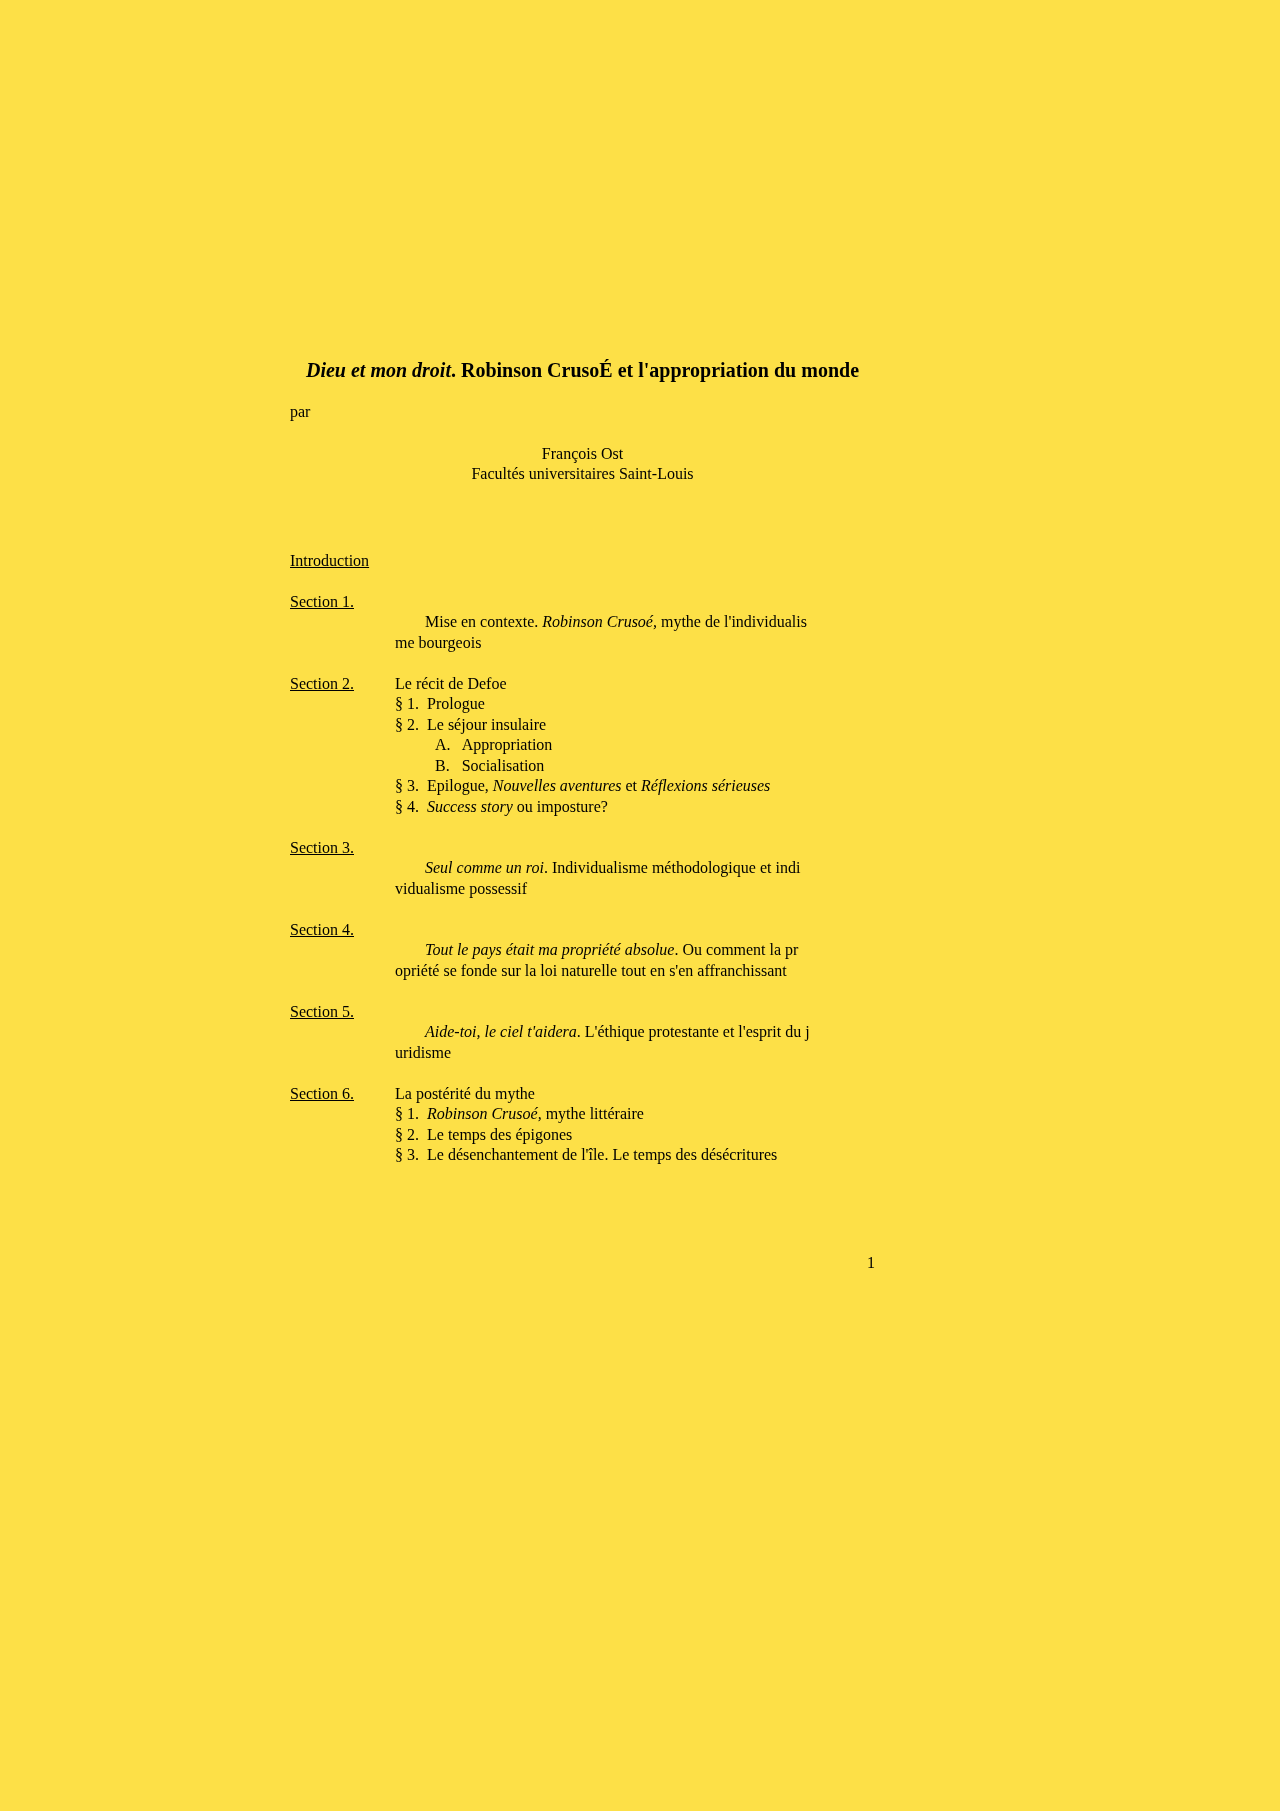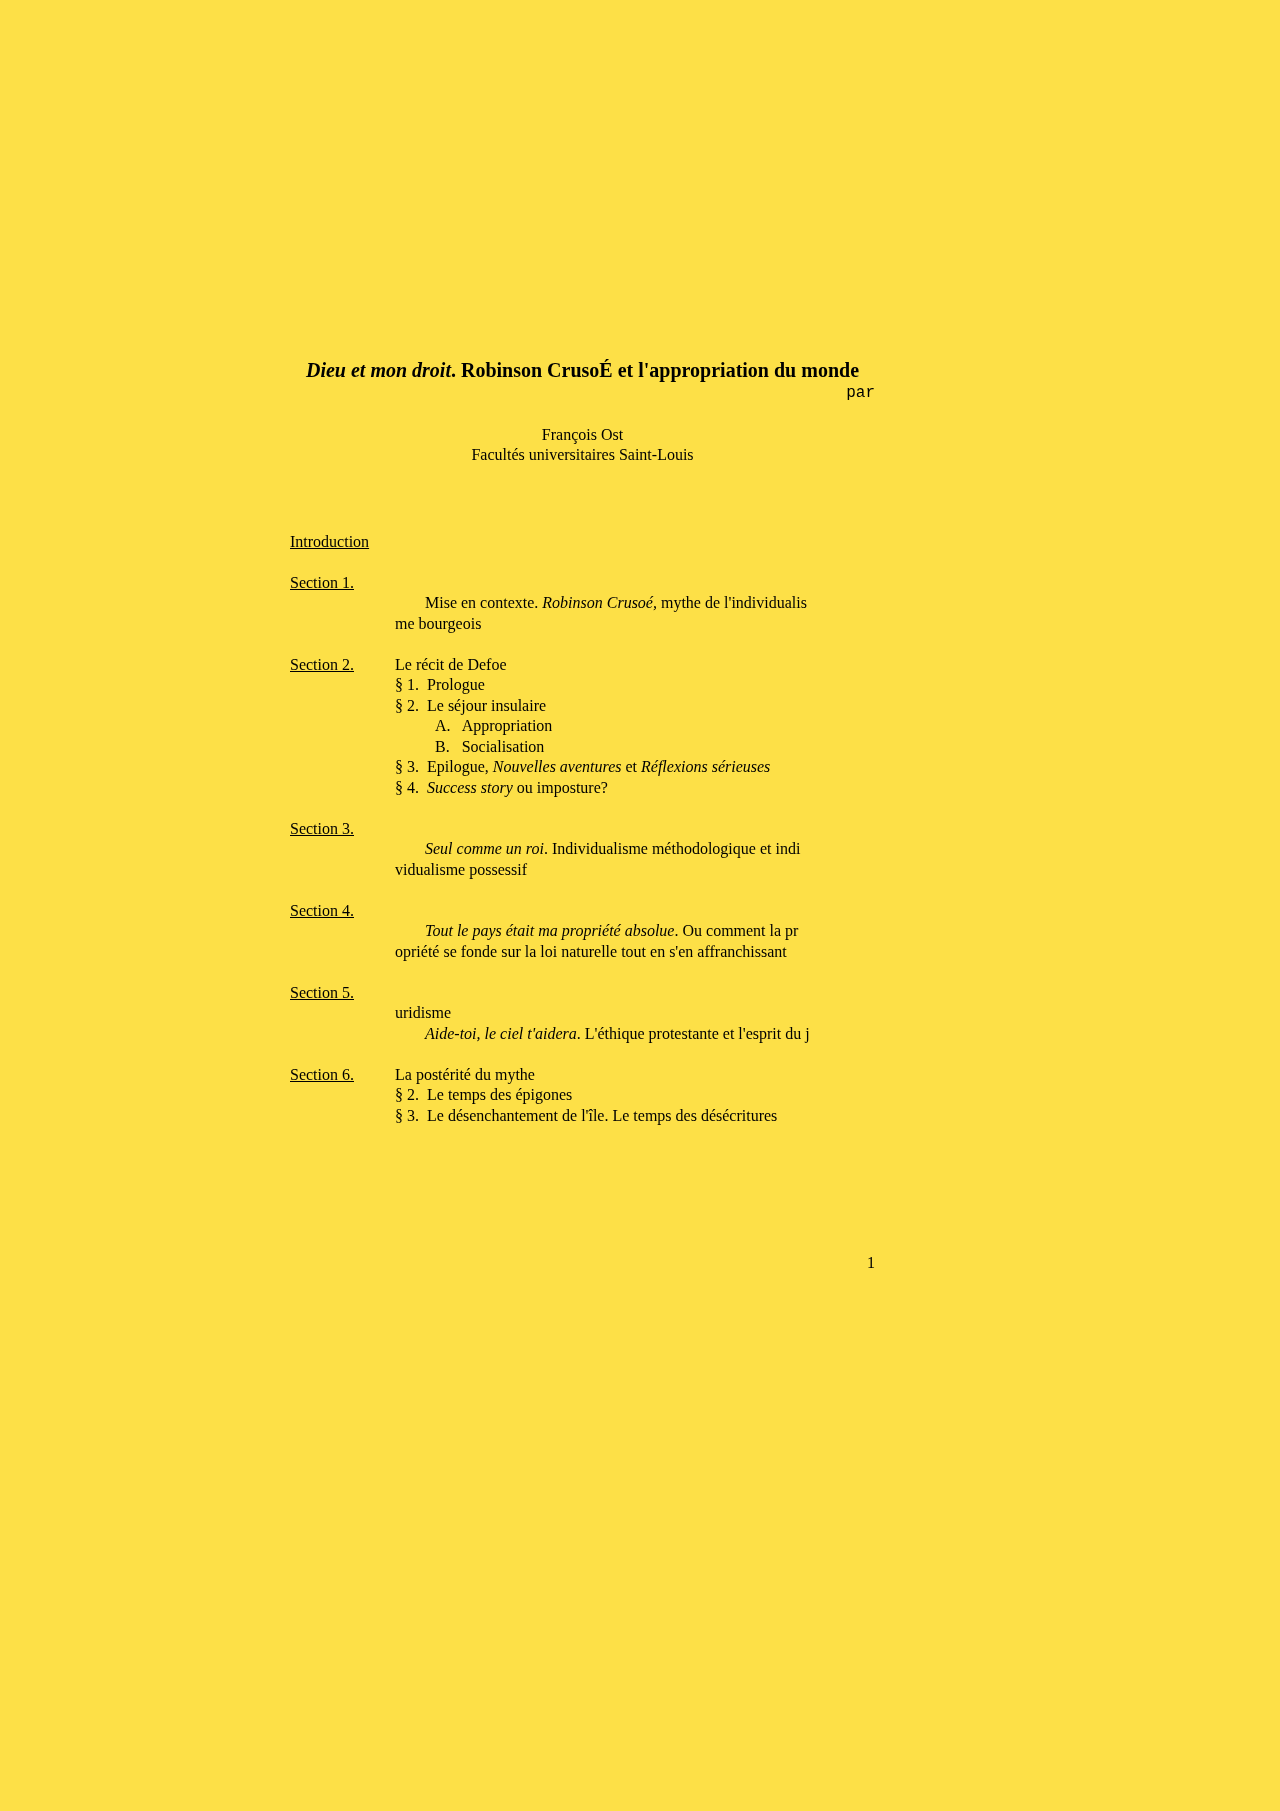--- a/index.html
+++ b/index.html
@@ -26,22 +26,22 @@
   }
   .title {
     margin: 0;
     font-size: 20px;
     line-height: 26px;
     font-weight: bold;
     text-align: center;
   }
   .it { font-style: italic; }
   .byline {
-    text-align: right;
-    font-family: Liberation Mono, monospace;
+    text-align: left;
+    margin-top: 19px;
   }
   .authorblock {
     text-align: center;
     margin-top: 21px;
   }
   .toc { margin-top: 66px; }
   .toc-row {
     display: flex;
     margin-bottom: 20.5px;
   }
@@ -106,28 +106,29 @@
         <div class="toc-row">
           <div class="toc-label">Section 4.</div>
           <div class="toc-content offset">
             <div class="toc-line ind-first"><span class="it">Tout le pays était ma propriété absolue</span><span>. Ou comment la pr</span></div>
             <div class="toc-line ind-none"><span>opriété se fonde sur la loi naturelle tout en s'en affranchissant</span></div>
           </div>
         </div>
         <div class="toc-row">
           <div class="toc-label">Section 5.</div>
           <div class="toc-content offset">
+            <div class="toc-line ind-first"><span class="it">Aide-toi, le ciel t'aidera</span><span>. L'éthique protestante et l'esprit du j</span></div>
             <div class="toc-line ind-none"><span>uridisme</span></div>
-            <div class="toc-line ind-first"><span class="it">Aide-toi, le ciel t'aidera</span><span>. L'éthique protestante et l'esprit du j</span></div>
           </div>
         </div>
         <div class="toc-row">
           <div class="toc-label">Section 6.</div>
           <div class="toc-content">
             <div class="toc-line ind-none"><span>La postérité du mythe</span></div>
+            <div class="toc-line ind-sub"><span>§ 1.  </span><span class="it">Robinson Crusoé,</span><span> mythe littéraire</span></div>
             <div class="toc-line ind-sub"><span>§ 2.  Le temps des épigones</span></div>
             <div class="toc-line ind-sub"><span>§ 3.  Le désenchantement de l'île. Le temps des désécritures</span></div>
           </div>
         </div>
       </div>
   </div>
   <div class="pagenum">1</div>
 </div>
 
 </body></html>

